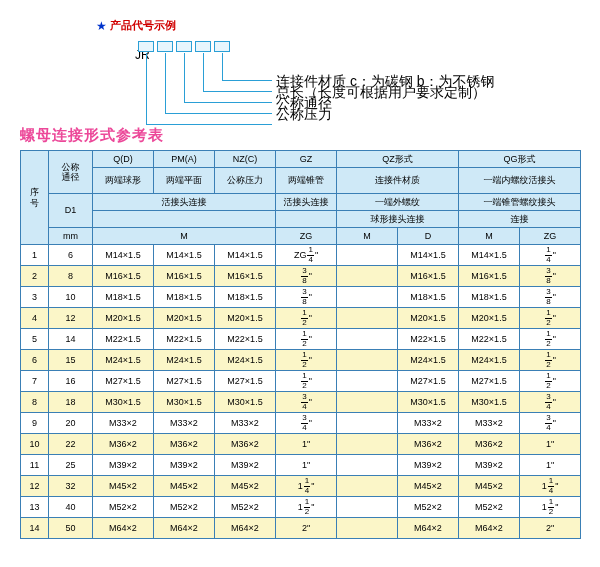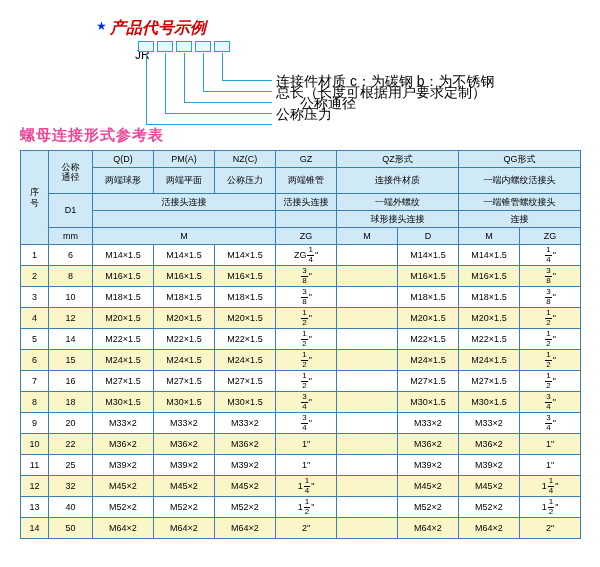--- a/index.html
+++ b/index.html
@@ -16,25 +16,24 @@
   
   #legend {
     position: relative;
     height: 120px;
     width: 600px;
   }
   #legend-title {
     position: absolute;
     left: 110px;
     top: 18px;
-    font-size: 16px;
+    font-size: 11px;
     font-weight: bold;
     color: #d00000;
     white-space: nowrap;
-    font-style: italic;
   }
   #legend-star {
     position: absolute;
     left: 96px;
     top: 19px;
     font-size: 12px;
     color: #0033cc;
   }
   #code-prefix {
     position: absolute;
@@ -142,21 +141,21 @@
   <div class="lead-h" style="left:184px; top:102px; width:88px;"></div>
 
   <div class="lead-v" style="left:165px; top:53px; height:60px;"></div>
   <div class="lead-h" style="left:165px; top:113px; width:107px;"></div>
 
   <div class="lead-v" style="left:146px; top:53px; height:71px;"></div>
   <div class="lead-h" style="left:146px; top:124px; width:126px;"></div>
 
   <span class="legend-label" style="left:276px; top:73px;">连接件材质  c：为碳钢  b：为不锈钢</span>
   <span class="legend-label" style="left:276px; top:84px;">总长（长度可根据用户要求定制）</span>
-  <span class="legend-label" style="left:276px; top:95px;margin-left:24px;">公称通径</span>
+  <span class="legend-label" style="left:276px; top:95px;">公称通径</span>
   <span class="legend-label" style="left:276px; top:106px;">公称压力</span>
 </div>
 
 <div id="table-heading">螺母连接形式参考表</div>
 
 <table id="main-table">
   <colgroup>
     <col class="seq">
       <col class="dn">
     <col class="colgrp">

